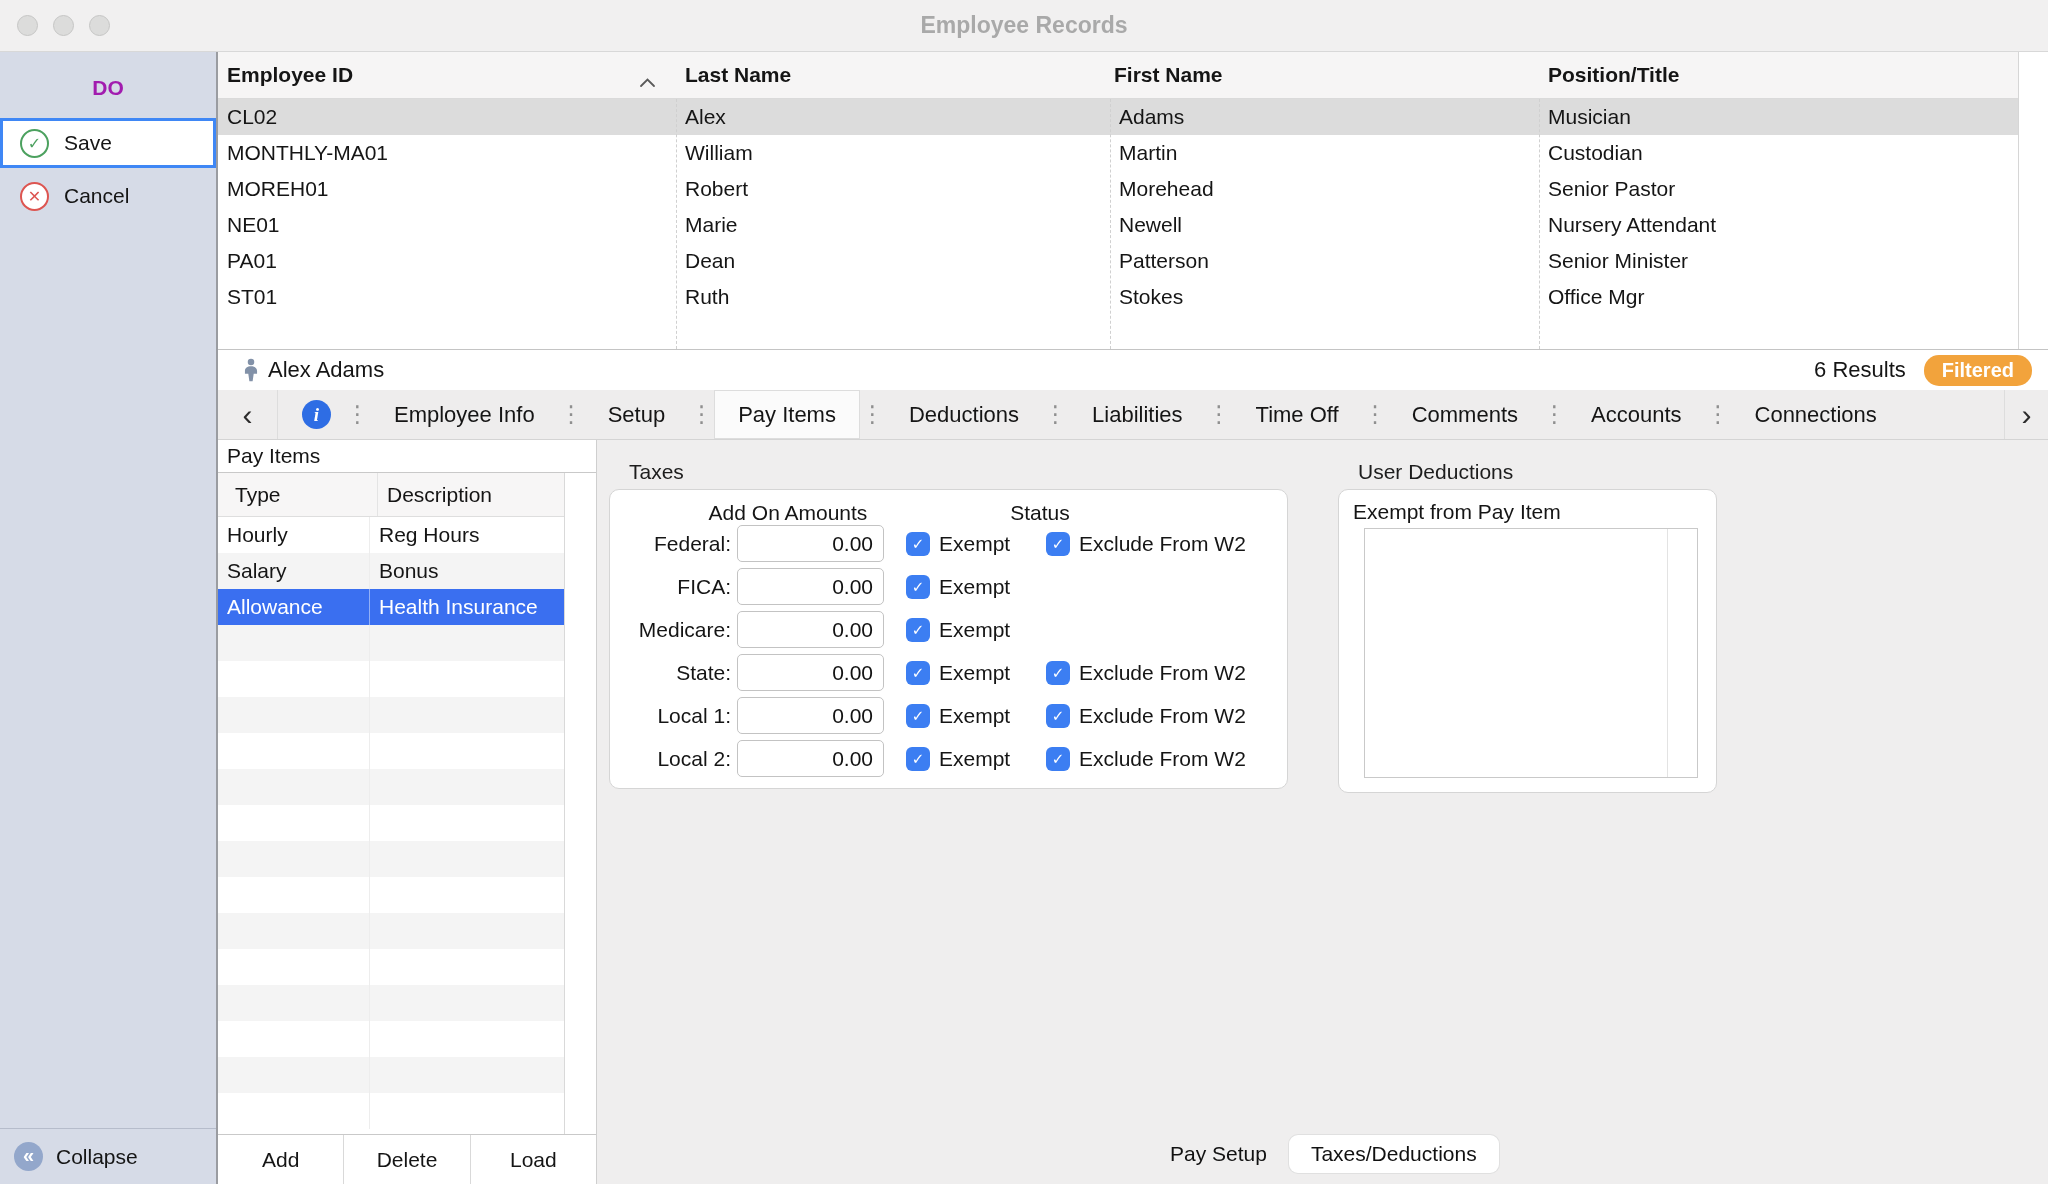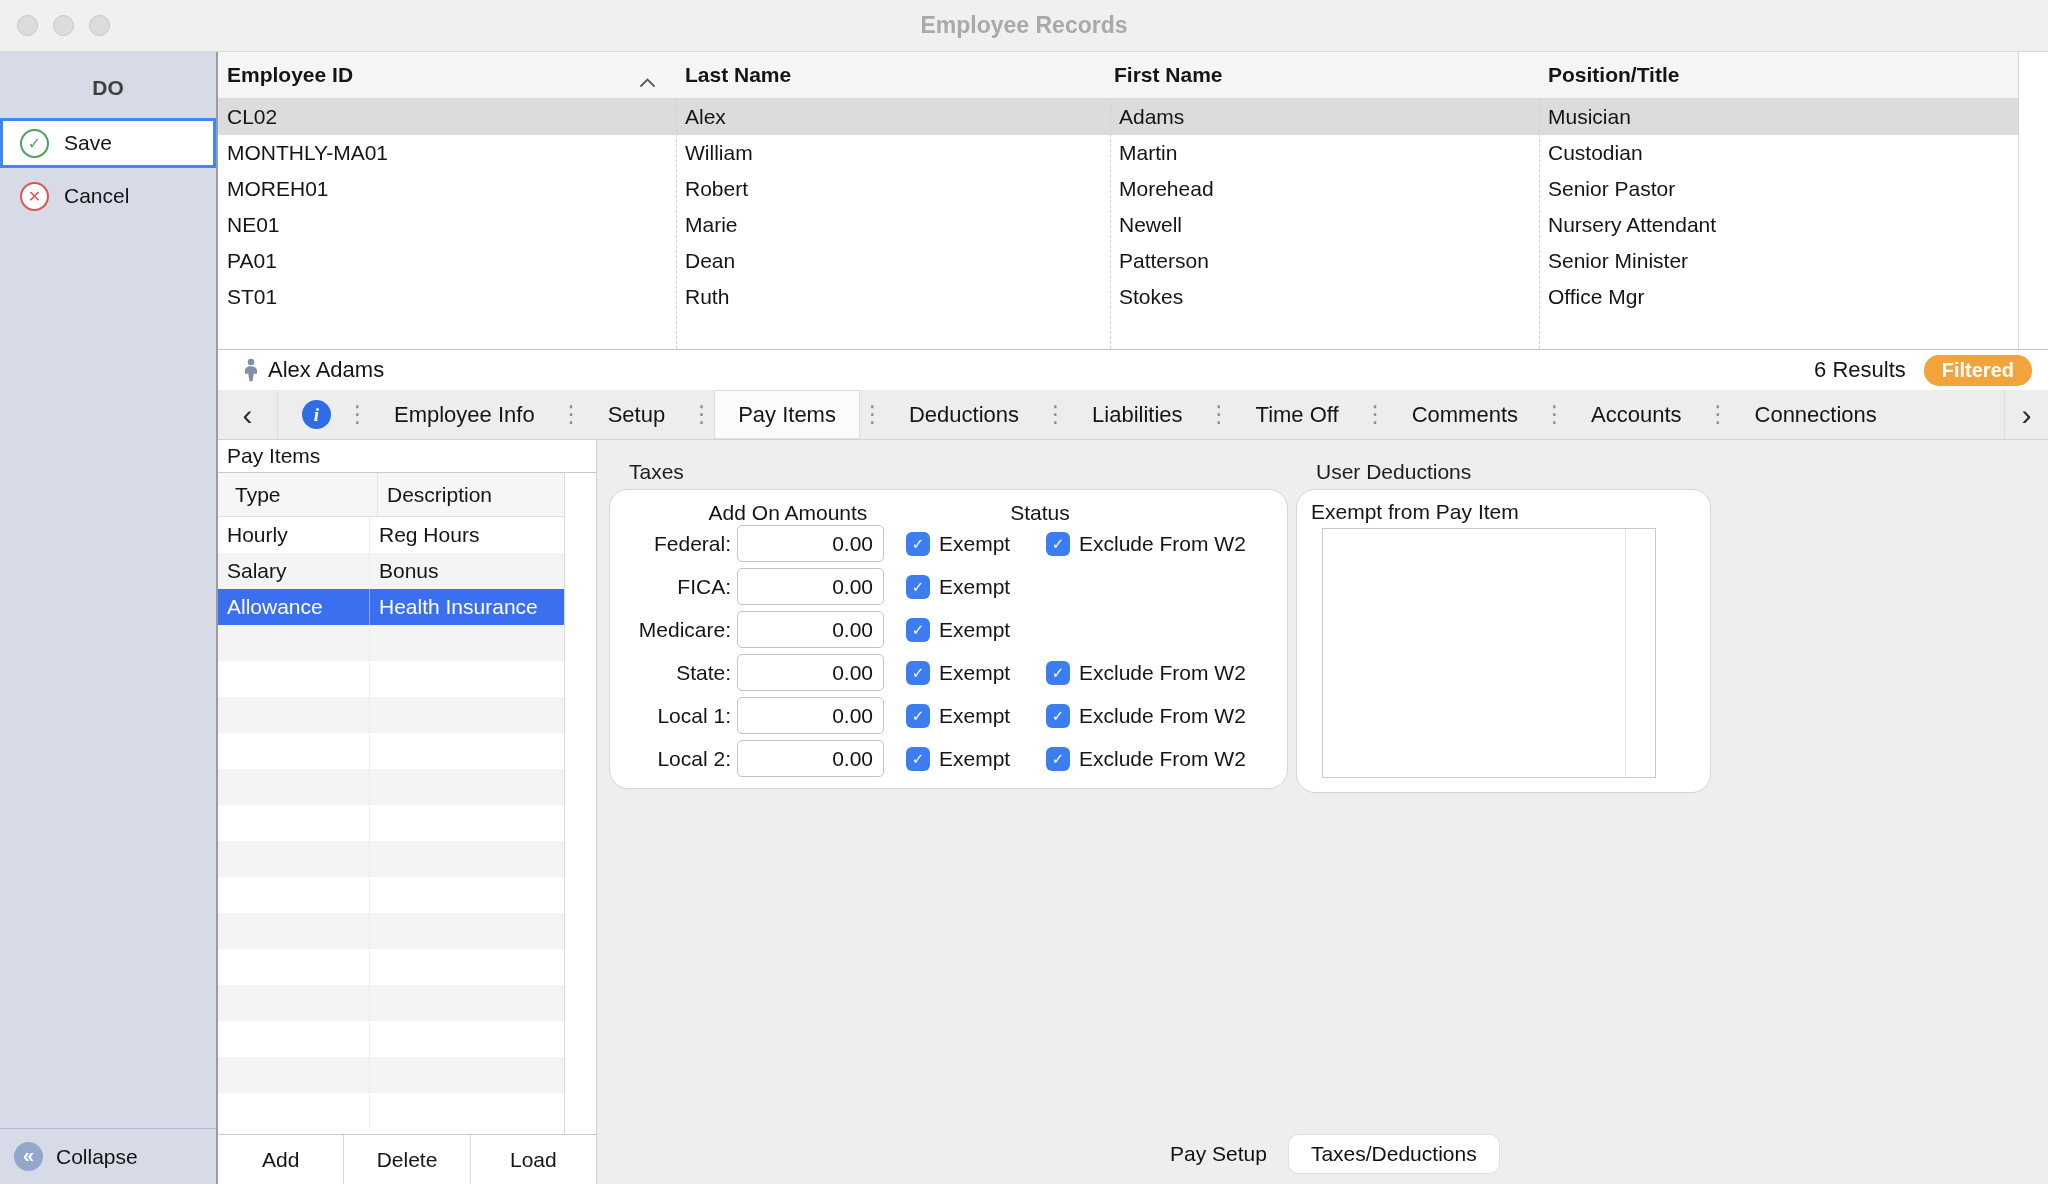--- a/index.html
+++ b/index.html
@@ -12,21 +12,21 @@
   .titlebar { height:52px; background:#f1f0f0; border-bottom:1px solid #d8d8d8; position:relative;
               display:flex; align-items:center; justify-content:center; }
   .traffic-lights { position:absolute; left:17px; top:0; height:100%; display:flex; align-items:center; gap:15px; }
   .traffic-light { width:21px; height:21px; border-radius:50%; background:#dcdcdb; border:1px solid #c6c6c5; }
   .window-title { font-weight:bold; font-size:23px; color:#a9a9a9; }
 
   .app-body { position:absolute; top:52px; bottom:0; left:0; right:0; display:flex; }
 
   
   .sidebar { width:218px; min-width:218px; background:#d6dbe7; border-right:2px solid #9a9ca1; position:relative; }
-  .sidebar-header { margin-top:24px; text-align:center; color:#404040; font-weight:bold; }
+  .sidebar-header { margin-top:24px; text-align:center; color:#a21caf; font-weight:bold; }
   .action-save { margin-top:18px; height:50px; background:#fff; border:3px solid #3f87f5;
                  display:flex; align-items:center; gap:15px; padding-left:17px; }
   .action-cancel { margin-top:3px; height:50px; display:flex; align-items:center; gap:15px; padding-left:20px; }
   .circle-icon { width:29px; height:29px; border-radius:50%; display:flex; align-items:center; justify-content:center;
                  font-size:16px; font-weight:bold; flex:none; }
   .save-icon { border:2px solid #4ca15f; color:#4ca15f; background:#fff; }
   .cancel-icon { border:2px solid #dd5551; color:#dd5551; background:#fff; }
   .collapse-icon { background:#93a7cb; color:#fff; font-size:20px; line-height:1; padding-bottom:3px; }
   .sidebar-footer { position:absolute; bottom:0; left:0; right:0; height:56px; border-top:1px solid #b6bccb;
                     display:flex; align-items:center; gap:13px; padding-left:14px; }
@@ -89,36 +89,36 @@
   .pi-cell-type { width:152px; padding-left:9px; display:flex; align-items:center; border-right:1px solid #ededed; }
   .pi-row.selected .pi-cell-type { border-right:1px solid rgba(255,255,255,.45); }
   .pi-cell-desc { flex:1; padding-left:9px; display:flex; align-items:center; }
   .pi-scroll { position:absolute; top:33px; right:0; bottom:50px; width:32px; background:#fff; border-left:1px solid #d9d9d9; }
   .pi-buttons { position:absolute; bottom:0; left:0; right:0; height:50px; border-top:1px solid #c9c9c9; display:flex; background:#fff; }
   .pi-button { flex:1; display:flex; align-items:center; justify-content:center; border-right:1px solid #d9d9d9; }
   .pi-button:last-child { border-right:none; }
 
   
   .group-label { margin-bottom:5px; padding-left:20px; color:#1d1d1d; }
-  .group-box { background:#fff; border:1px solid #d5d5d5; border-radius:19px; }
+  .group-box { background:#fff; border:1px solid #d5d5d5; border-radius:10px; }
   .taxes-group { position:absolute; left:391px; top:20px; width:679px; }
   .taxes-box { height:300px; position:relative; }
   .hdr-amounts { position:absolute; top:11px; left:88px; width:180px; text-align:center; }
   .hdr-status { position:absolute; top:11px; left:350px; width:160px; text-align:center; }
   .tax-rows { position:absolute; top:32px; left:0; right:0; }
   .tax-row { height:43px; display:flex; align-items:center; }
   .tax-label { width:121px; text-align:right; }
   .tax-input { width:147px; height:37px; margin-left:6px; border:1px solid #c3c3c3; border-radius:5px;
                text-align:right; padding-right:10px; font-size:21px; font-family:inherit; color:#111; background:#fff; }
   .cb { width:24px; height:24px; border-radius:6px; background:#3c7ef2; color:#fff; display:flex;
         align-items:center; justify-content:center; font-size:15px; font-weight:bold; flex:none; }
   .exempt-group { margin-left:22px; width:140px; display:flex; align-items:center; gap:9px; }
   .w2-group { display:flex; align-items:center; gap:9px; }
 
-  .ud-group { position:absolute; left:1078px; top:20px; width:415px; }
+  .ud-group { position:absolute; left:1120px; top:20px; width:379px; }
   .ud-box { height:304px; position:relative; }
   .ud-label { position:absolute; top:10px; left:14px; }
   .ud-list { position:absolute; top:38px; left:25px; width:334px; height:250px; border:1px solid #c9c9c9; background:#fff; }
   .ud-scrolltrack { position:absolute; top:0; right:0; bottom:0; width:30px; border-left:1px solid #e3e3e3; }
 
   
   .bottom-tabs { position:absolute; left:930px; top:694px; height:40px; display:flex; align-items:center; }
   .btab { padding:7px 22px; border-radius:9px; color:#111; white-space:nowrap; }
   .btab.active { background:#fff; box-shadow:0 0 0 1px #e0e0e0; }
 </style>

